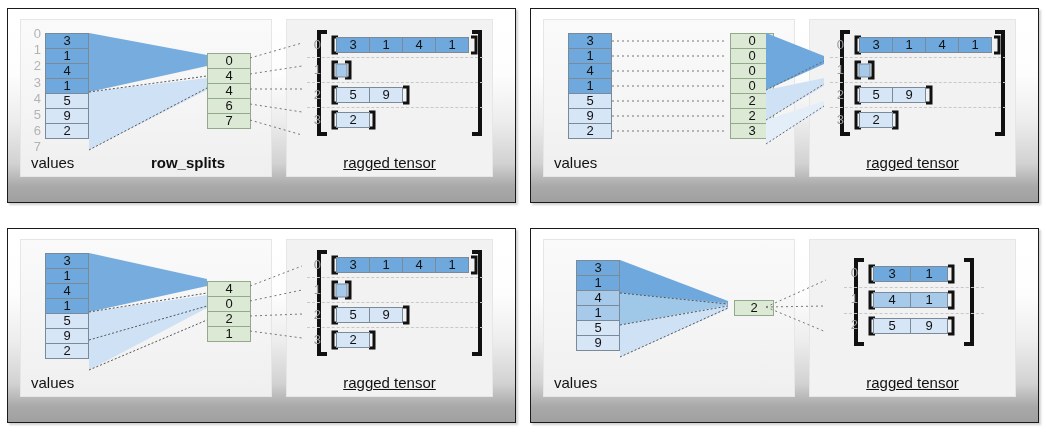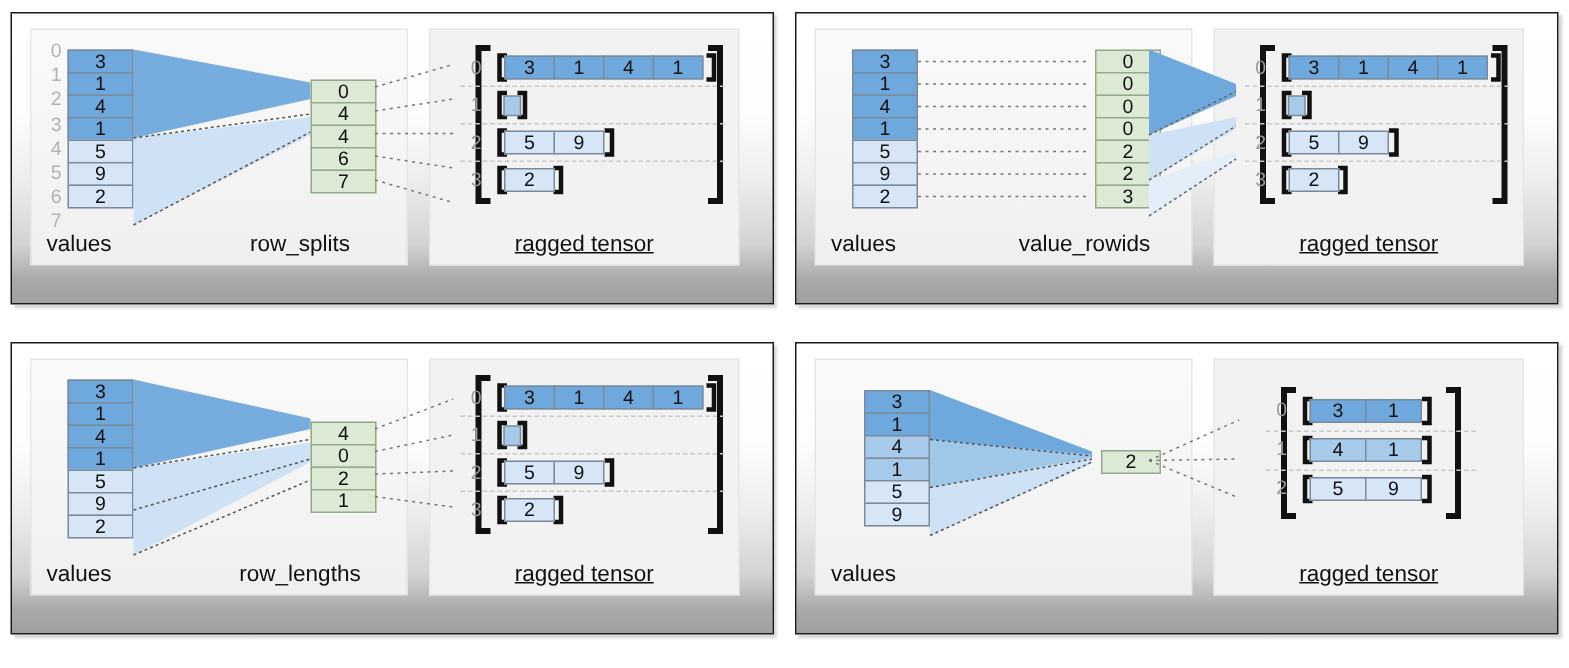--- a/index.html
+++ b/index.html
@@ -26,21 +26,21 @@
     position:relative;box-sizing:border-box;
     background:#f2f2f2;border:1px solid #e6e6e6;
     height:158px;
   }
   .card.left{flex:0 0 252px;background:linear-gradient(to bottom,#fafafa 0%,#f4f4f4 60%,#efefef 100%);}
   .card.right{flex:0 0 207px;background:#f2f2f2;}
   .card .caption{
     position:absolute;bottom:6px;font-size:15px;color:#111;white-space:pre-line;line-height:15px;text-align:center;
   }
   .cap-values{left:10px;bottom:7px;}
-  .cap-prop{font-weight:normal;left:104px;bottom:7px;text-align:center;width:150px;}
+  .cap-prop{font-weight:bold;left:92px;bottom:7px;text-align:center;width:150px;}
   .cap-prop.two{bottom:3px;line-height:16px;}
   .cap-ragged{left:0;right:0;bottom:7px;text-align:center;text-decoration:underline;}
 
   
   .stack{position:absolute;display:flex;flex-direction:column;}
   .cell{
     box-sizing:border-box;width:44px;height:16px;
     border:1px solid #7b8a99;margin-top:-1px;
     font-size:13px;line-height:14px;text-align:center;color:#111;
   }
@@ -214,21 +214,20 @@
         <div class="cell green">0</div>
         <div class="cell green">0</div>
         <div class="cell green">0</div>
         <div class="cell green">0</div>
         <div class="cell green">2</div>
         <div class="cell green">2</div>
         <div class="cell green">3</div>
       </div>
 
       <div class="caption cap-values">values</div>
-      <div class="caption cap-prop">value_rowids</div>
     </div>
 
     <div class="card right">
       <svg style="position:absolute;left:-44px;top:8px;" width="70" height="122">
         <polygon points="0,5 0,62 58,36 58,28" fill="#6fa8dc"></polygon>
         <polygon points="0,62 0,92 58,58 58,50" fill="#cfe2f5"></polygon>
         <polygon points="0,92 0,116 58,80 58,73" fill="#e4eef9"></polygon>
         <line x1="0" y1="62" x2="58" y2="33" stroke="#666" stroke-width="1" stroke-dasharray="2,2"></line>
         <line x1="0" y1="92" x2="58" y2="56" stroke="#666" stroke-width="1" stroke-dasharray="2,2"></line>
         <line x1="0" y1="116" x2="58" y2="78" stroke="#666" stroke-width="1" stroke-dasharray="2,2"></line>
@@ -315,21 +314,20 @@
       </svg>
 
       <div class="stack" style="left:186px;top:41px;">
         <div class="cell green">4</div>
         <div class="cell green">0</div>
         <div class="cell green">2</div>
         <div class="cell green">1</div>
       </div>
 
       <div class="caption cap-values">values</div>
-      <div class="caption cap-prop">row_lengths</div>
     </div>
 
     <div class="card right">
       <svg style="position:absolute;left:-37px;top:14px;" width="60" height="120">
         <line x1="0" y1="32" x2="52" y2="12" stroke="#777" stroke-width="1" stroke-dasharray="2,3"></line>
         <line x1="0" y1="47" x2="52" y2="36" stroke="#777" stroke-width="1" stroke-dasharray="2,3"></line>
         <line x1="0" y1="62" x2="52" y2="60" stroke="#777" stroke-width="1" stroke-dasharray="2,3"></line>
         <line x1="0" y1="77" x2="52" y2="84" stroke="#777" stroke-width="1" stroke-dasharray="2,3"></line>
       </svg>
 

